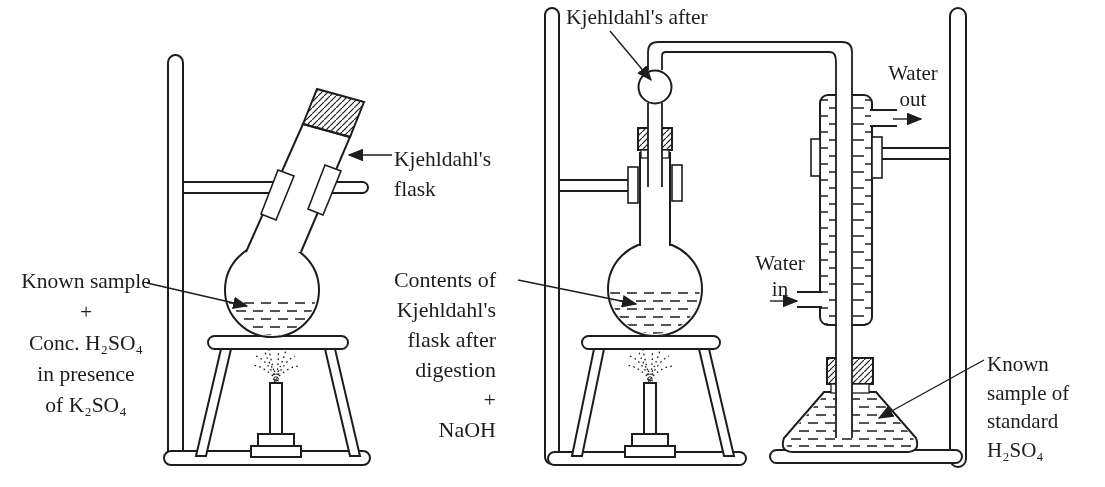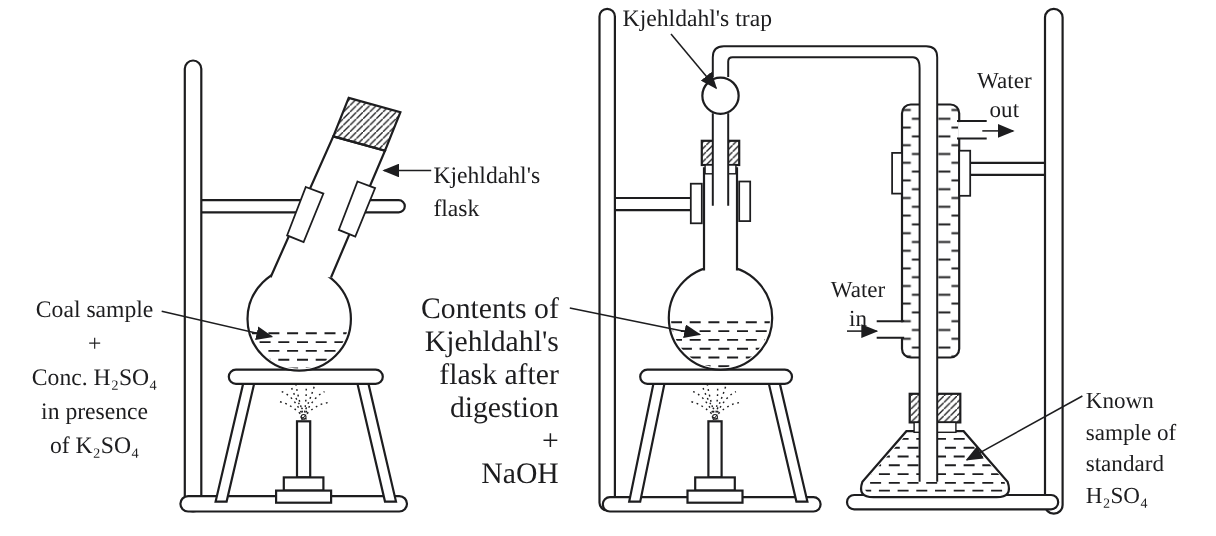--- a/index.html
+++ b/index.html
@@ -5,21 +5,21 @@
   :root{ --line:#1d1d1f; --bg:#ffffff; }
   html,body{margin:0;padding:0;background:var(--bg);}
   #stage{position:relative;width:1105px;height:487px;background:var(--bg);overflow:hidden;
          font-family:"Liberation Serif","DejaVu Serif",serif;}
   #stage svg{position:absolute;left:0;top:0;}
   .label{position:absolute;white-space:pre-line;color:var(--line);
          font-family:"Liberation Serif","DejaVu Serif",serif;}
   .lbl-coal    {left:2px;   top:266px; width:168px; text-align:center; font-size:21.5px; line-height:31px;}
   .lbl-kflask  {left:394px; top:144px; width:120px; text-align:left;   font-size:21.5px; line-height:30px;}
   .lbl-trap    {left:566px; top:5px;   width:170px; text-align:left;   font-size:21.5px; line-height:24px;}
-  .lbl-contents{left:377px; top:265px; width:131px; text-align:right;  font-size:27px;   line-height:30px;}
+  .lbl-contents{left:365px; top:265px; width:131px; text-align:right;  font-size:22px;   line-height:30px;}
   .lbl-wout    {left:881px; top:60px;  width:64px;  text-align:center; font-size:21px;   line-height:26px;}
   .lbl-win     {left:748px; top:250px; width:64px;  text-align:center; font-size:21px;   line-height:26px;}
   .lbl-known   {left:987px; top:350px; width:112px; text-align:left;   font-size:21px;   line-height:28.5px;}
 </style>
 </head>
 <body>
 
 <div id="stage">
 
   <svg width="1105" height="487" viewBox="0 0 1105 487">
@@ -165,28 +165,28 @@
       <path d="M392,155 L349,155" marker-end="url(#ah)"></path>
       <path d="M147,283 L247,306" marker-end="url(#ah)"></path>
       <path d="M518,280 L636,304" marker-end="url(#ah)"></path>
       <path d="M610,31 L651,80" marker-end="url(#ah)"></path>
       <path d="M984,360 L879,418" marker-end="url(#ah)"></path>
       <path d="M893,119 L921,119" marker-end="url(#ah)"></path>
       <path d="M770,301 L797,301" marker-end="url(#ah)"></path>
     </g>
   </svg>
 
-  <div class="label lbl-coal">Coal sample
+  <div class="label lbl-coal">Known sample
 +
 Conc. H₂SO₄
 in presence
 of K₂SO₄</div>
   <div class="label lbl-kflask">Kjehldahl's
 flask</div>
-  <div class="label lbl-trap">Kjehldahl's trap</div>
+  <div class="label lbl-trap">Kjehldahl's after</div>
   <div class="label lbl-contents">Contents of
 Kjehldahl's
 flask after
 digestion
 +
 NaOH</div>
   <div class="label lbl-wout">Water
 out</div>
   <div class="label lbl-win">Water
 in</div>

